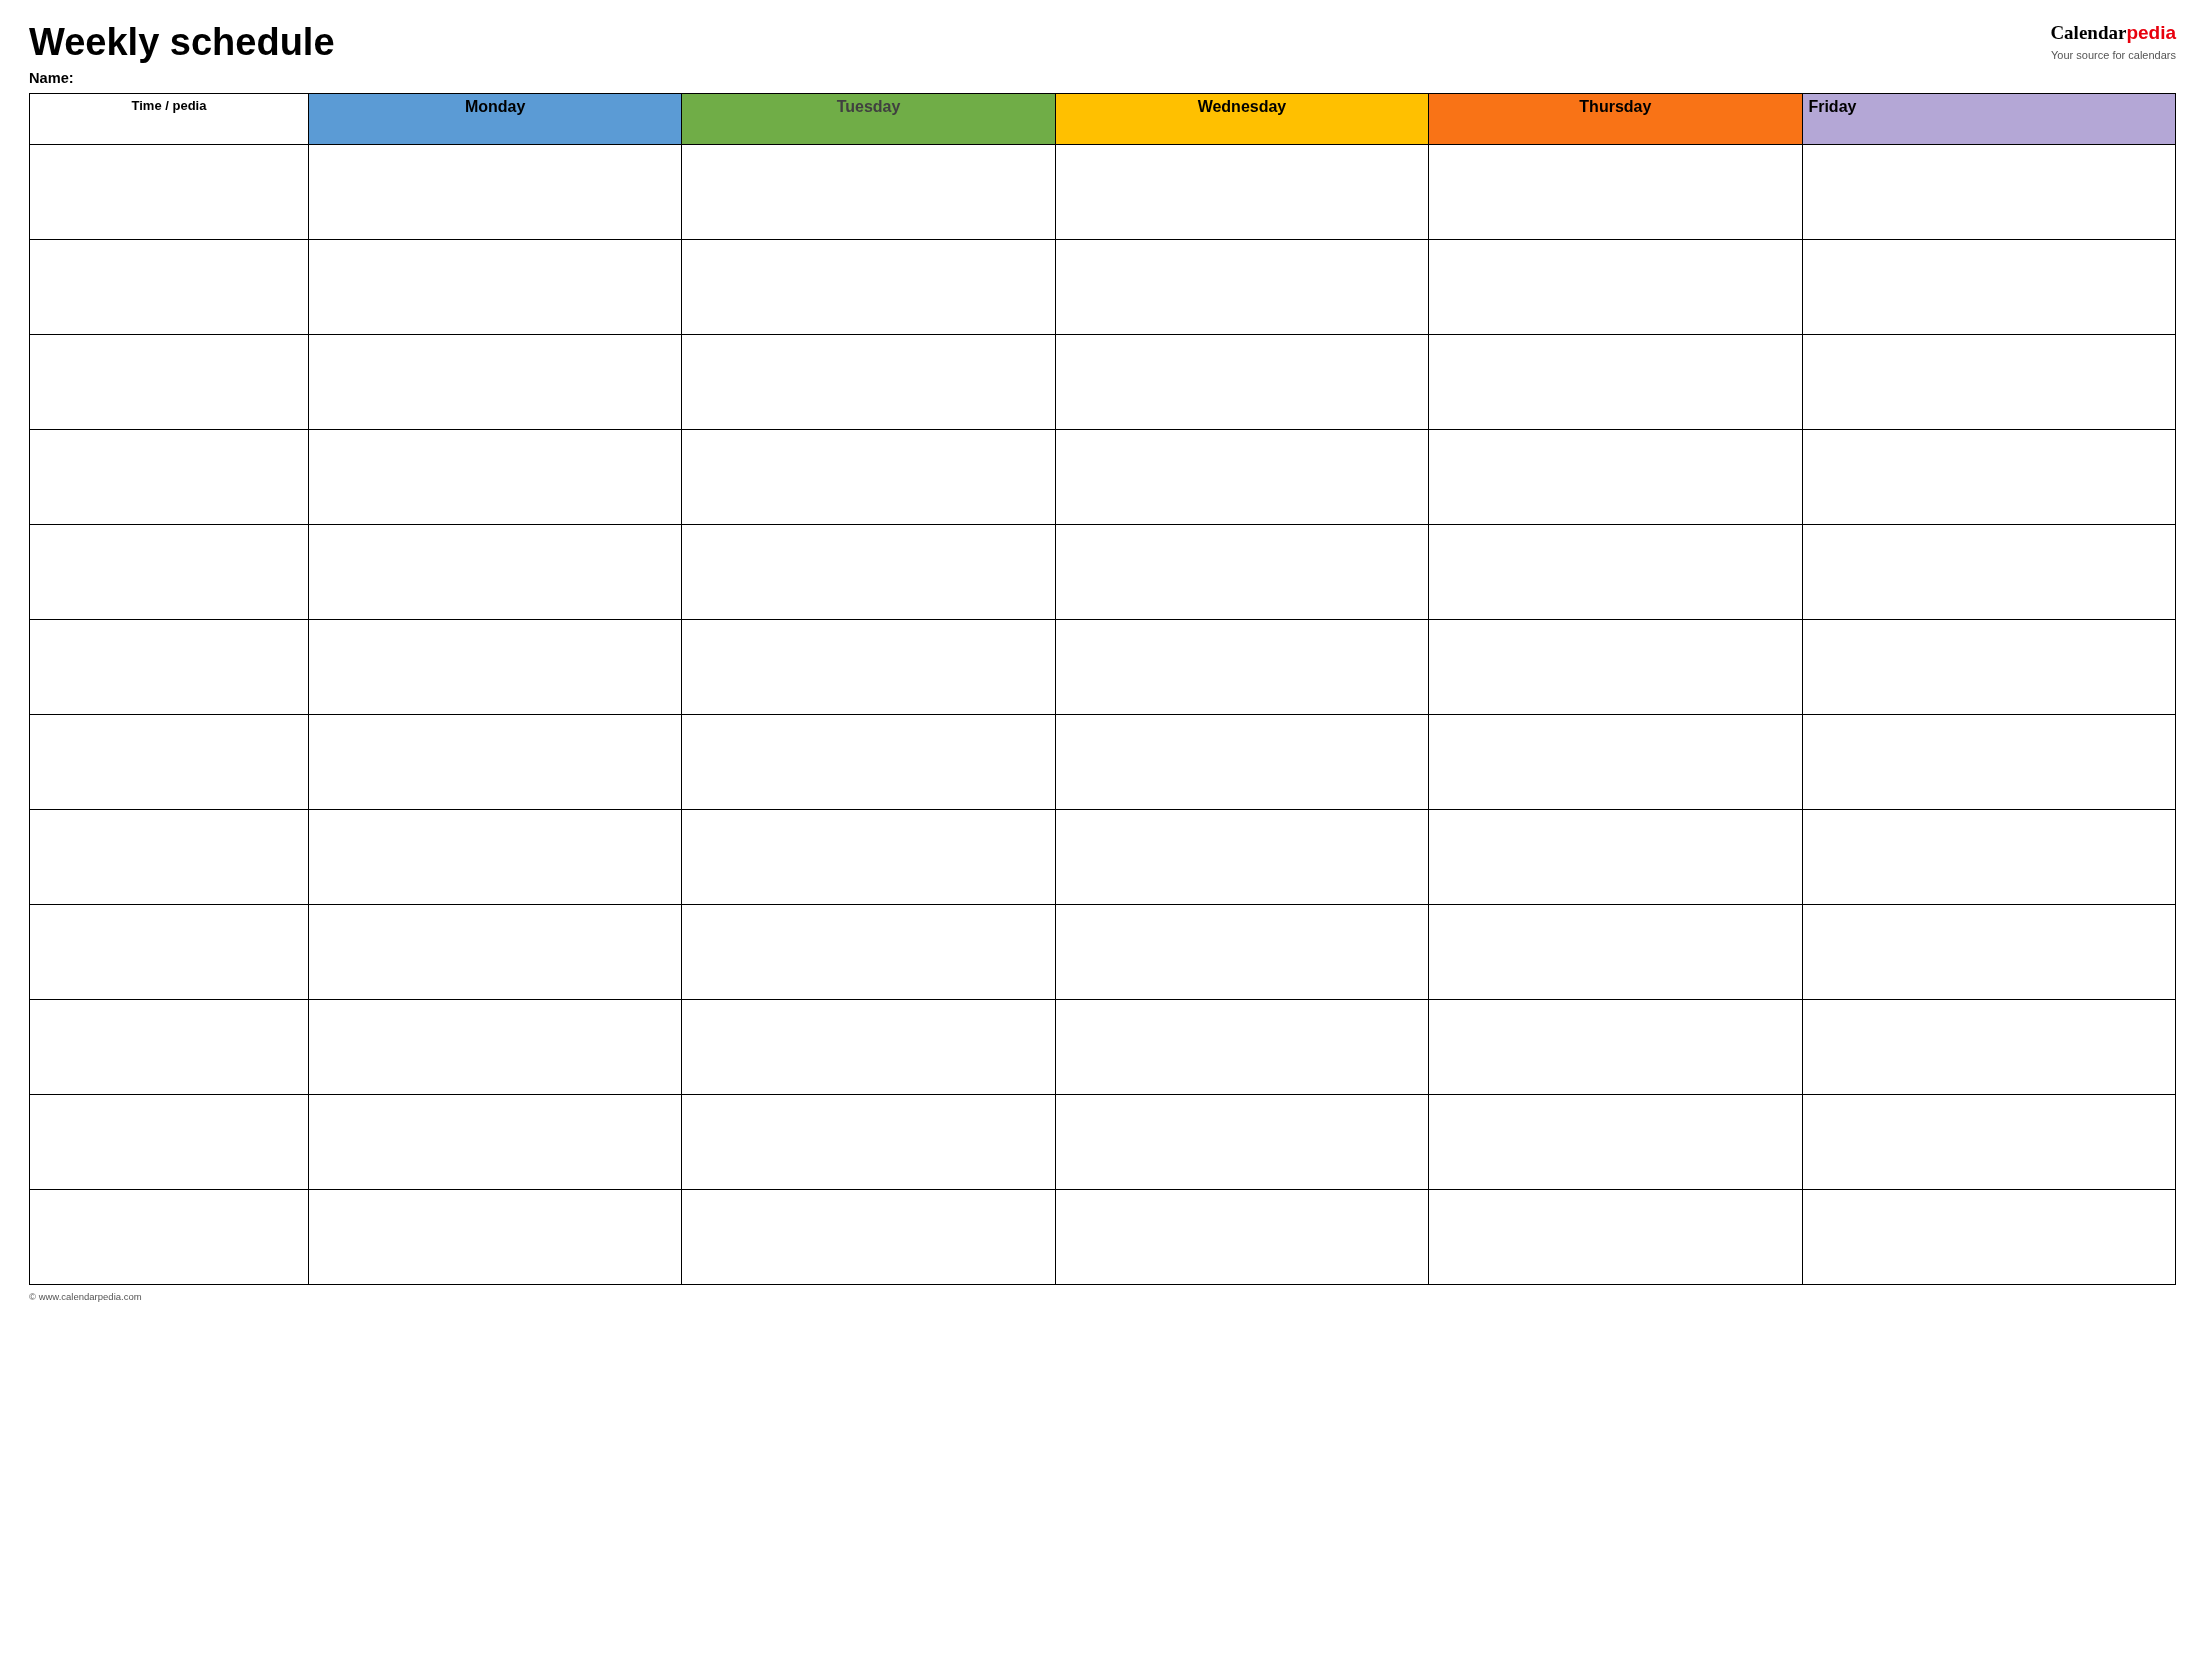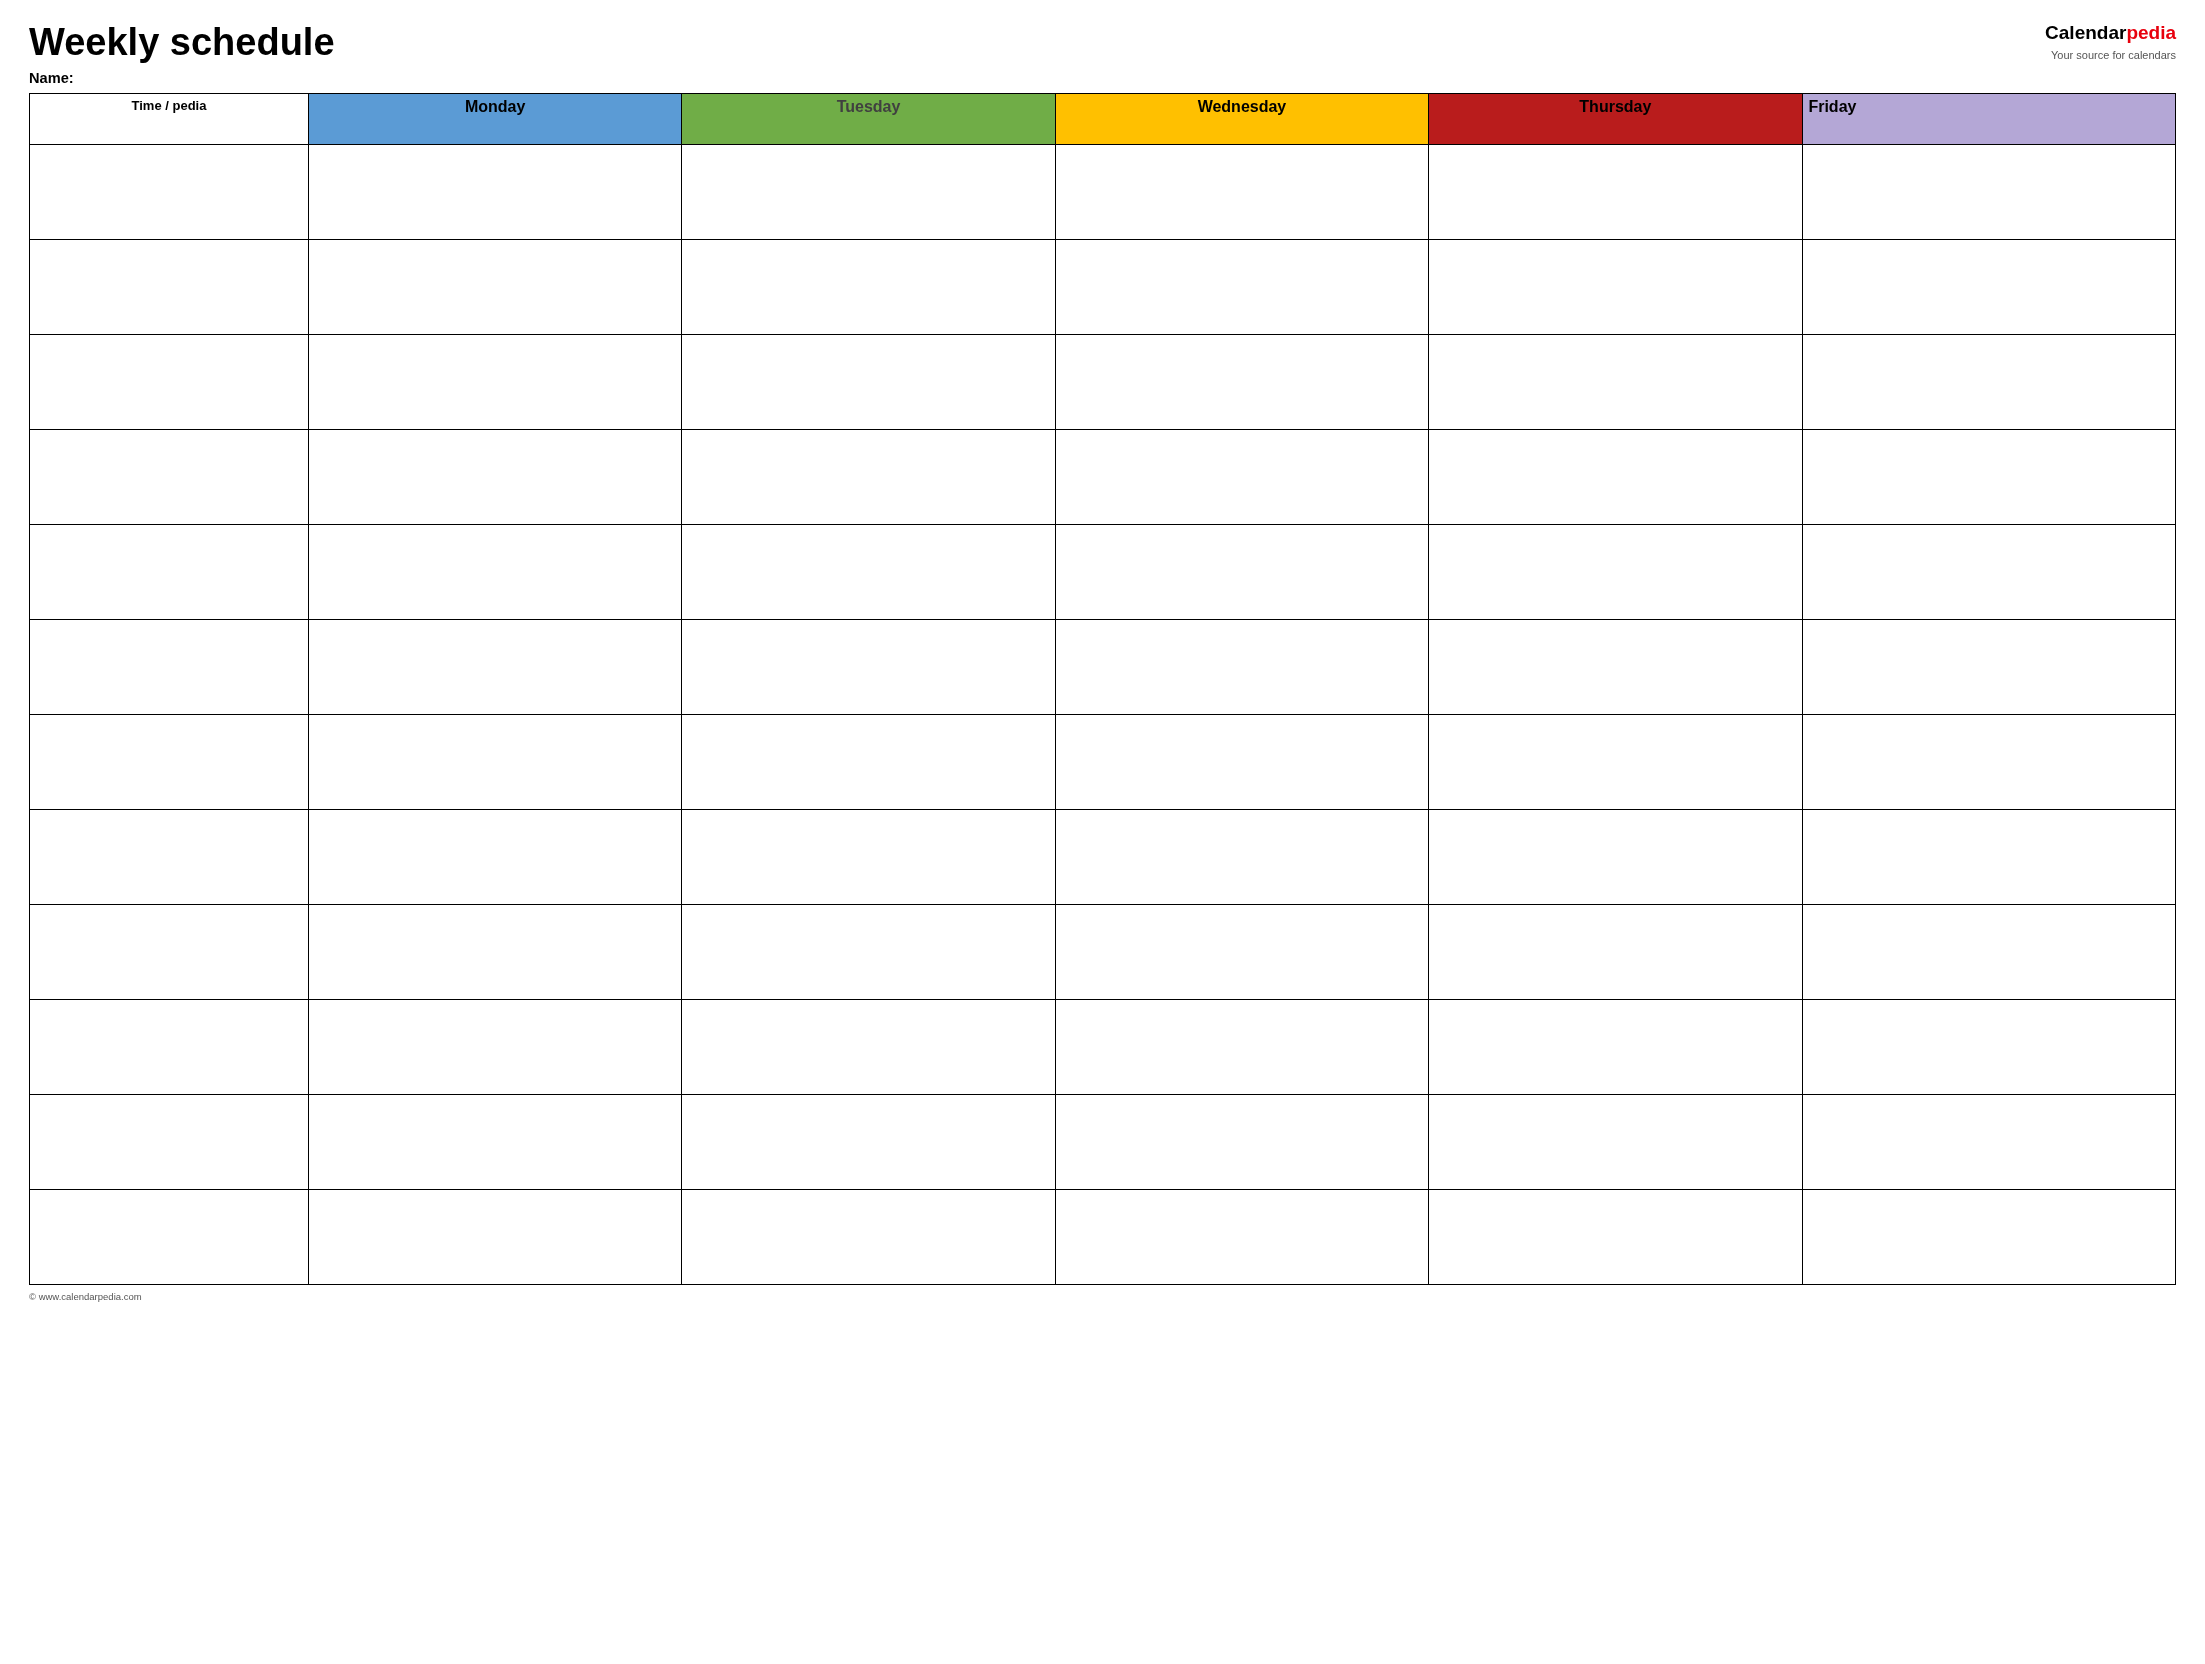--- a/index.html
+++ b/index.html
@@ -46,20 +46,21 @@
       align-items: flex-end;
     }
 
     .logo-text {
       font-size: 19px;
       font-weight: bold;
     }
 
     .logo-calendar {
       color: #000000;
+      font-family: Liberation Serif, serif;
     }
 
     .logo-pedia {
       color: #e8000d;
     }
 
     .logo-tagline {
       font-size: 11px;
       color: #555555;
       margin-top: 5px;
@@ -115,21 +116,21 @@
       text-align: center;
       font-size: 16px;
       font-weight: bold;
       color: #000000;
       height: 51px !important;
       vertical-align: middle;
       margin-top: 22px;
     }
 
     .header-thursday {
-      background-color: #b91c1c;
+      background-color: #f97316;
       text-align: center;
       font-size: 16px;
       font-weight: bold;
       color: #000000;
       height: 51px !important;
       vertical-align: middle;
     }
 
     .header-friday {
       background-color: #b4a7d6;

